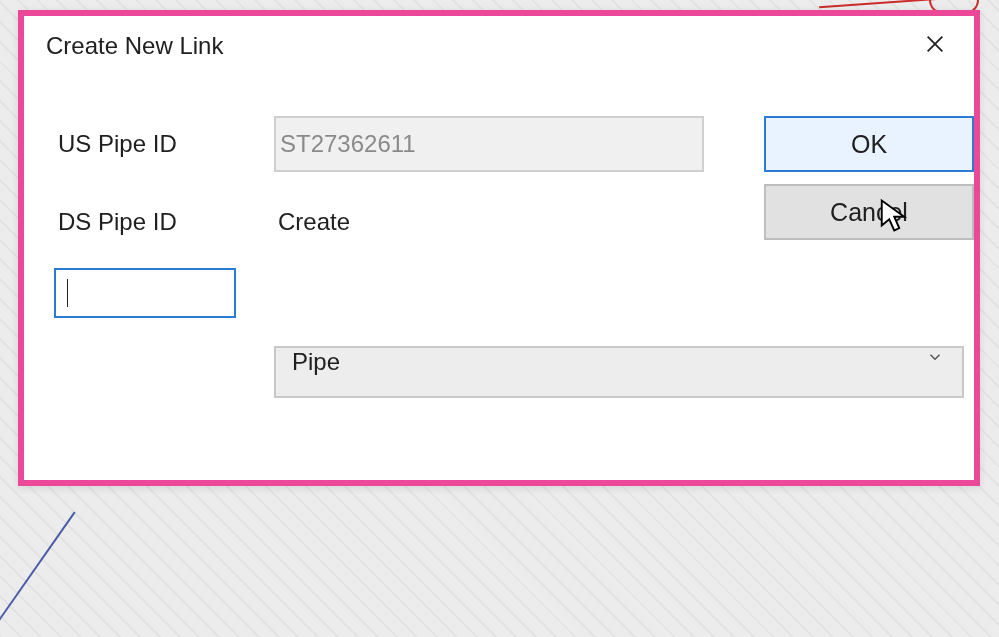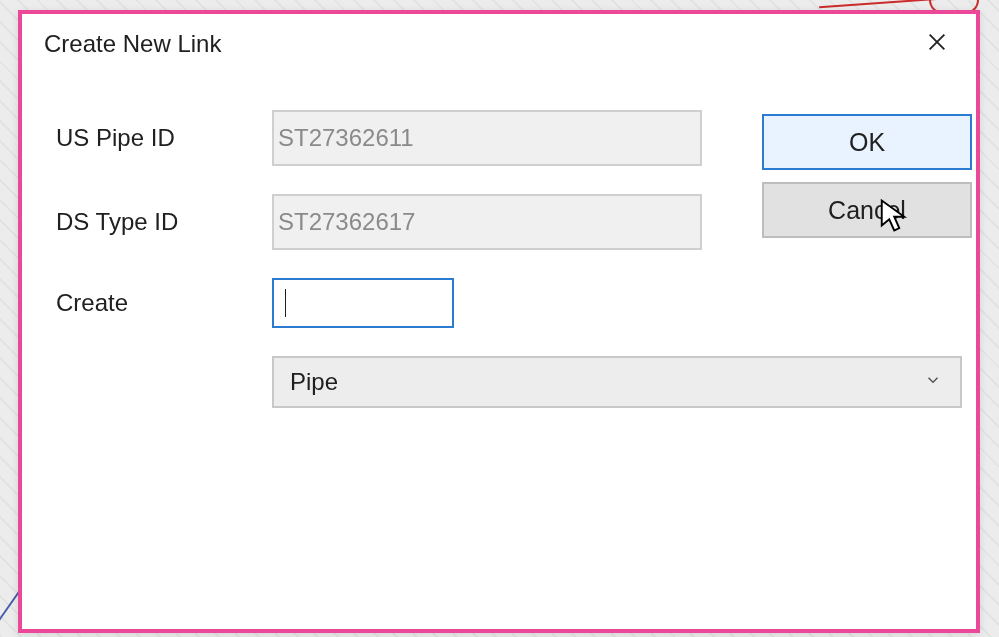--- a/index.html
+++ b/index.html
@@ -51,23 +51,23 @@
       height: 0;
       border-top: 2px solid #cc2b2b;
       transform: rotate(-4deg);
     }
 
     .dialog {
       position: absolute;
       left: 18px;
       top: 10px;
       width: 962px;
-      height: 623px;
+      height: 476px;
       background: #ffffff;
-      border: 4px solid #ec4899;
+      border: 6px solid #ec4899;
       box-shadow: 0 2px 8px rgba(0,0,0,0.1);
     }
     .titlebar {
       display: flex;
       align-items: center;
       justify-content: space-between;
       padding: 12px 22px 8px 22px;
       height: 56px;
     }
     .titlebar .title {
@@ -160,21 +160,21 @@
       margin-left: 1px;
     }
 
     .select {
       grid-column: 2 / span 2;
       width: 690px;
       height: 52px;
       background: #ededed;
       border: 2px solid #c8c8c8;
       display: flex;
-      align-items: center;
+      align-items: flex-start;
       justify-content: space-between;
       padding: 0 18px 0 16px;
       cursor: pointer;
     }
     .select .select-text {
       font-size: 24px;
       color: #202020;
     }
     .select .chevron svg {
       width: 18px;
@@ -230,24 +230,21 @@
 
       <div class="side-buttons row-side">
         <div class="btn btn-ok">
           <span>OK</span>
         </div>
         <div class="btn btn-cancel">
           <span>Cancel</span>
         </div>
       </div>
 
-      <div class="label">DS Type ID</div>
-      <div class="readonly-field">
-        <span>ST27362617</span>
-      </div>
+      <div class="label">DS Pipe ID</div>
 
       <div class="label">Create</div>
       <div class="text-input">
         <span></span>
         <span class="caret"></span>
       </div>
       <div></div>
 
       <div class="select">
         <span class="select-text">Pipe</span>

